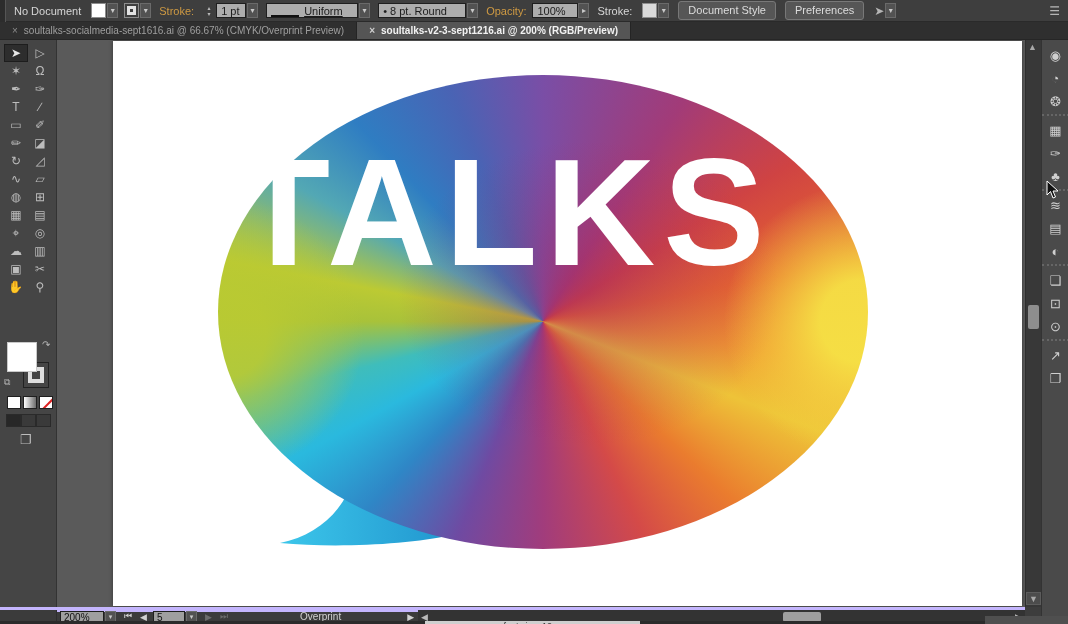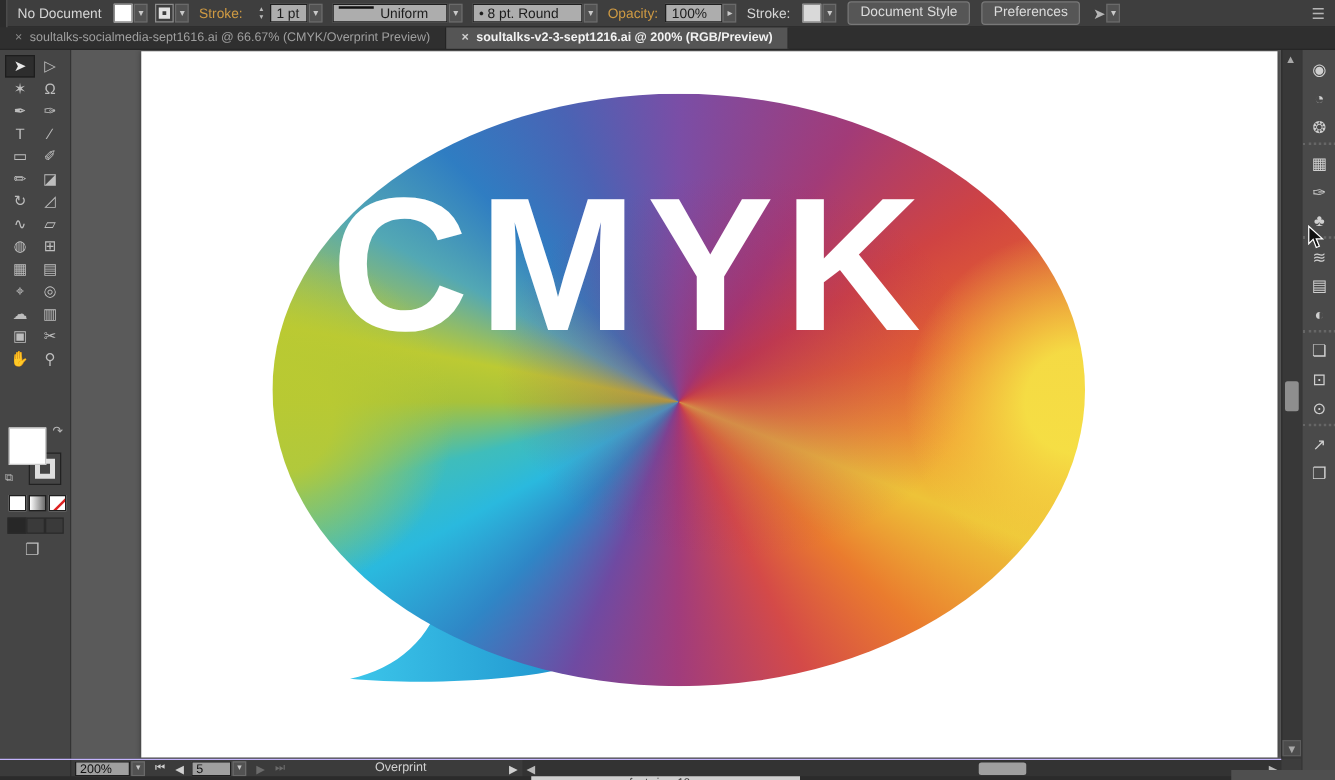--- a/index.html
+++ b/index.html
@@ -16,21 +16,21 @@
   .swatch { width:15px; height:15px; border:1px solid #8d8d8d; background:#fff; margin-left:6px; }
   .swatch.stroke-swatch { background:#3e3e3e; display:flex; align-items:center; justify-content:center; }
   .swatch.stroke-swatch i { display:block; width:9px; height:9px; border:3px solid #e2e2e2; }
   .swatch.style-swatch { background:#d9d9d9; }
   .caret-btn { width:11px; height:15px; background:#525252; border:1px solid #6a6a6a; color:#c9c9c9;
     font-size:8px; line-height:13px; text-align:center; margin-left:1px; }
   .stepper { display:flex; flex-direction:column; margin-left:6px; color:#b9b9b9; font-size:6px; line-height:6px; text-align:center; width:10px; }
   .field { height:15px; background:#adadad; color:#1c1c1c; border:1px solid #1f1f1f; padding:1px 4px 0 4px;
     font-size:11px; white-space:nowrap; }
   .w1pt { width:30px; margin-left:2px; }
-  .wuni { width:92px; margin-left:8px; display:flex; align-items:flex-start; gap:5px; }
+  .wuni { width:92px; margin-left:8px; display:flex; align-items:flex-end; gap:5px;text-decoration:underline; }
   .wuni .dash { display:inline-block; width:28px; height:2px; background:#111; }
   .wbrush { width:88px; margin-left:8px; }
   .wop { width:46px; margin-left:2px; }
   .side-btn { width:11px; height:15px; background:#525252; border:1px solid #6a6a6a; color:#c9c9c9;
     font-size:8px; line-height:13px; text-align:center; }
   .push-btn { background:#565656; border:1px solid #787878; border-radius:3px; color:#dcdcdc;
     padding:2px 9px 3px 9px; margin-left:9px; font-size:11px; white-space:nowrap; }
   .cb-icon { color:#b5b5b5; font-size:12px; margin-left:10px; }
   .cb-collapse { margin-left:auto; margin-right:8px; color:#b5b5b5; font-size:12px; }
 
@@ -89,21 +89,21 @@
 
   
   .right-strip { left:1041px; top:40px; width:27px; height:584px; background:#4a4a4a; border-left:1px solid #333; }
   .rp-list { position:absolute; left:0; top:4px; width:27px; }
   .rp-icon { width:27px; height:23px; display:flex; align-items:center; justify-content:center;
     color:#cfcfcf; font-size:13px; }
   .rp-icon.sep-after { border-bottom:2px dotted #666; margin-bottom:3px; padding-bottom:2px; height:26px; }
 
   
   .status-bar { left:0; top:607px; width:1025px; height:14px; background:#3b3b3b; display:flex;
-    align-items:center; font-size:10px; color:#d2d2d2; border-top:1px solid #c4b5fd; }
+    align-items:center; font-size:10px; color:#d2d2d2; border-top:5px solid #c4b5fd; }
   .sb-corner { width:57px; height:14px; background:#3b3b3b; border-right:1px solid #2e2e2e; }
   .sb-field { height:12px; background:#9f9f9f; color:#111; border:1px solid #1f1f1f; padding:0 3px;
     font-size:10px; line-height:11px; }
   .sb-zoom { width:44px; margin-left:3px; }
   .sb-caret { width:11px; height:12px; background:#525252; border:1px solid #6a6a6a; color:#c9c9c9;
     font-size:7px; line-height:10px; text-align:center; margin-left:1px; }
   .sb-nav { margin-left:8px; color:#d0d0d0; font-size:9px; letter-spacing:0; }
   .sb-nav.disabled { color:#6b6b6b; }
   .sb-ab { width:32px; margin-left:6px; }
   .sb-status { margin-left:72px; }
@@ -313,21 +313,21 @@
     <svg class="tail" viewBox="0 0 240 120">
       <defs>
         <linearGradient id="tailGrad" x1="0" y1="0" x2="1" y2="0">
           <stop id="tailStop1" offset="0" stop-color="#3cc6ea"></stop>
           <stop id="tailStop2" offset="1" stop-color="#2196cf"></stop>
         </linearGradient>
       </defs>
       <path d="M 67 112 C 105 104 132 80 142 42 L 172 56 C 176 84 202 100 238 104 C 195 114 120 117 67 112 Z" fill="url(#tailGrad)"></path>
     </svg>
     <div class="bubble" style="background: radial-gradient(circle at 99% 52%, rgba(246, 230, 70, 0.9) 0px, rgba(246, 230, 70, 0.9) 6%, rgba(0, 0, 0, 0) 20%), radial-gradient(circle at 1% 55%, rgba(186, 202, 50, 0.9) 0px, rgba(186, 202, 50, 0.9) 6%, rgba(0, 0, 0, 0) 20%), radial-gradient(42% 46% at 57% 46%, rgba(165, 42, 100, 0.5), rgba(165, 42, 100, 0) 70%), conic-gradient(at 50% 52%, rgb(122, 78, 166) 0%, rgb(162, 59, 120) 9%, rgb(207, 67, 67) 16%, rgb(232, 102, 46) 22%, rgb(240, 149, 49) 27%, rgb(238, 195, 56) 31%, rgb(234, 124, 46) 37%, rgb(212, 74, 72) 43%, rgb(161, 60, 124) 50%, rgb(111, 74, 162) 56%, rgb(47, 134, 198) 62%, rgb(42, 185, 222) 67%, rgb(63, 189, 187) 71%, rgb(168, 194, 58) 75%, rgb(188, 202, 51) 78%, rgb(83, 168, 180) 83%, rgb(47, 125, 194) 88%, rgb(74, 99, 180) 94%, rgb(122, 78, 166) 100%);"></div>
-    <div class="logo-line line1" style="color: rgb(255, 255, 255);">CMYK</div>
+    <div class="logo-line line1" style="color: rgb(255, 255, 255);">TALKS</div>
   </div>
 </div>
 
 <div class="abs vscroll">
   <span class="vs-up">▲</span>
   <span class="vs-thumb"></span>
   <span class="vs-down">▼</span>
 </div>
 
 <div class="abs right-strip">

